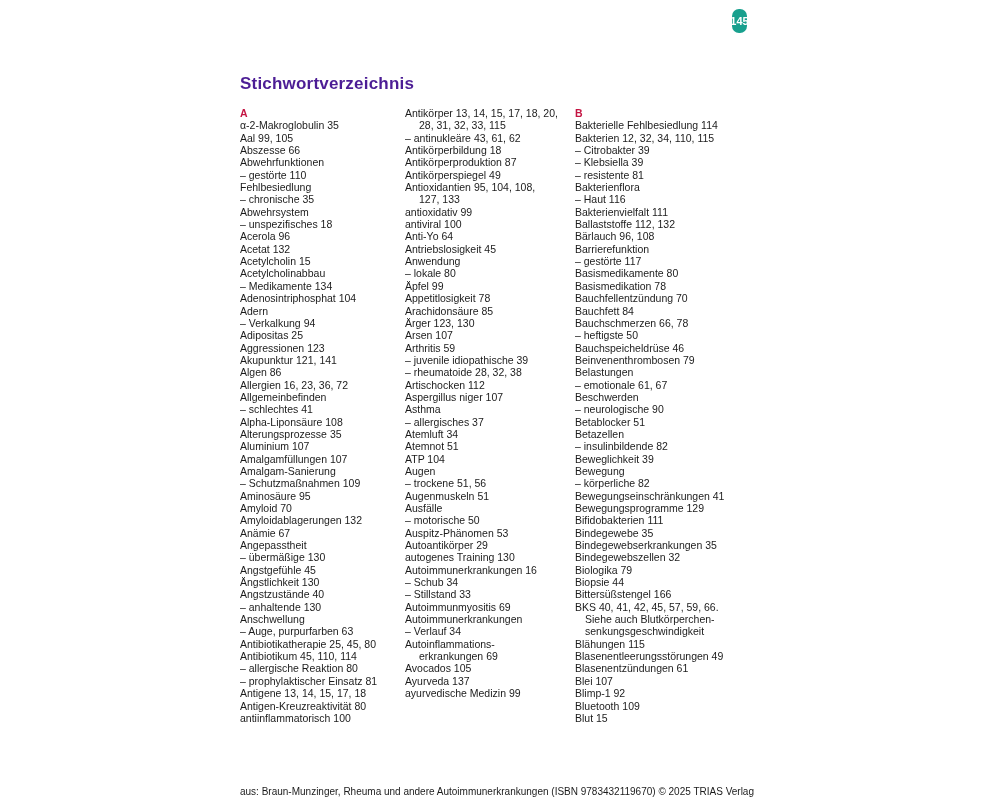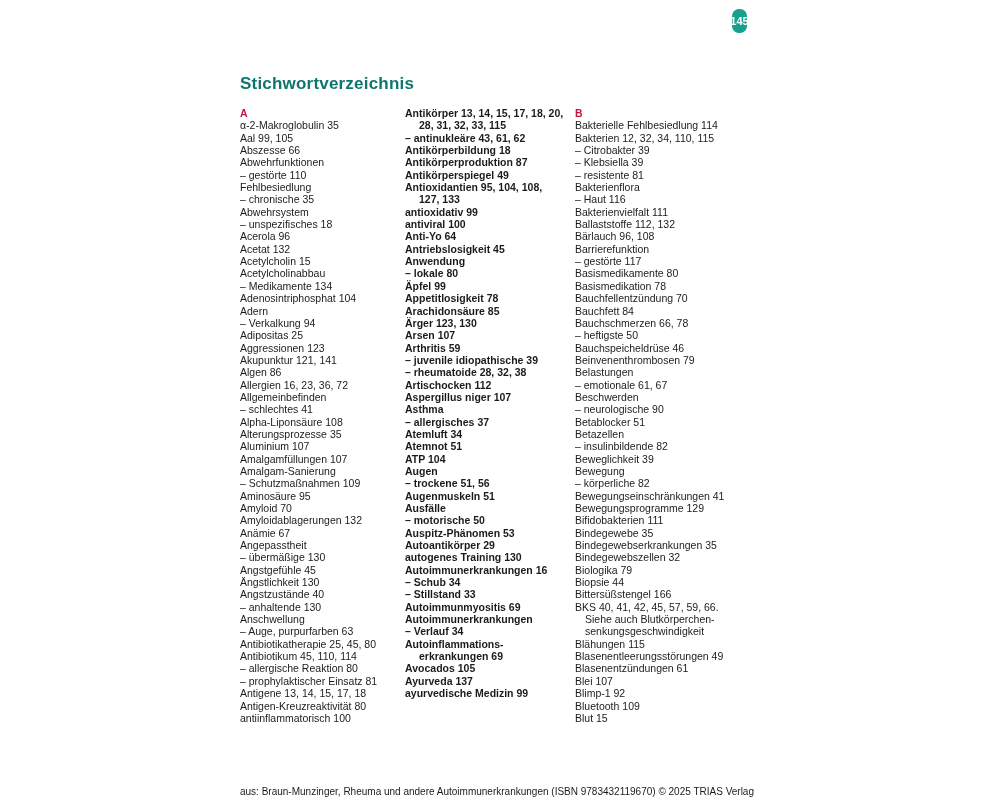--- a/index.html
+++ b/index.html
@@ -9,28 +9,28 @@
     color:#1b1b1b;overflow:hidden;
   }
   .page-badge{
     position:absolute;left:732px;top:9px;width:15px;height:24px;
     background:#18a08e;color:#ffffff;border-radius:7px;
     display:flex;align-items:center;justify-content:center;
     font-size:11px;font-weight:bold;
   }
   .title{
     position:absolute;left:240px;top:74px;
-    font-size:17px;font-weight:bold;color:#0f766e;letter-spacing:0.2px;
+    font-size:17px;font-weight:bold;color:#4c1d95;letter-spacing:0.2px;
   }
   .columns{
     position:absolute;left:240px;top:107px;display:flex;align-items:flex-start;
   }
   .col{flex:0 0 auto;}
   .col-1{width:165px;}
-  .col-2{width:170px;font-weight:bold;}
+  .col-2{width:170px;}
   .col-3{width:185px;}
   .entry{
     font-size:10.5px;line-height:12.35px;white-space:nowrap;color:#1b1b1b;
   }
   .entry.letter{
     color:#c41442;font-weight:bold;
   }
   .entry.cont{padding-left:14px;}
   .entry.seealso{padding-left:10px;}
   .it{}

